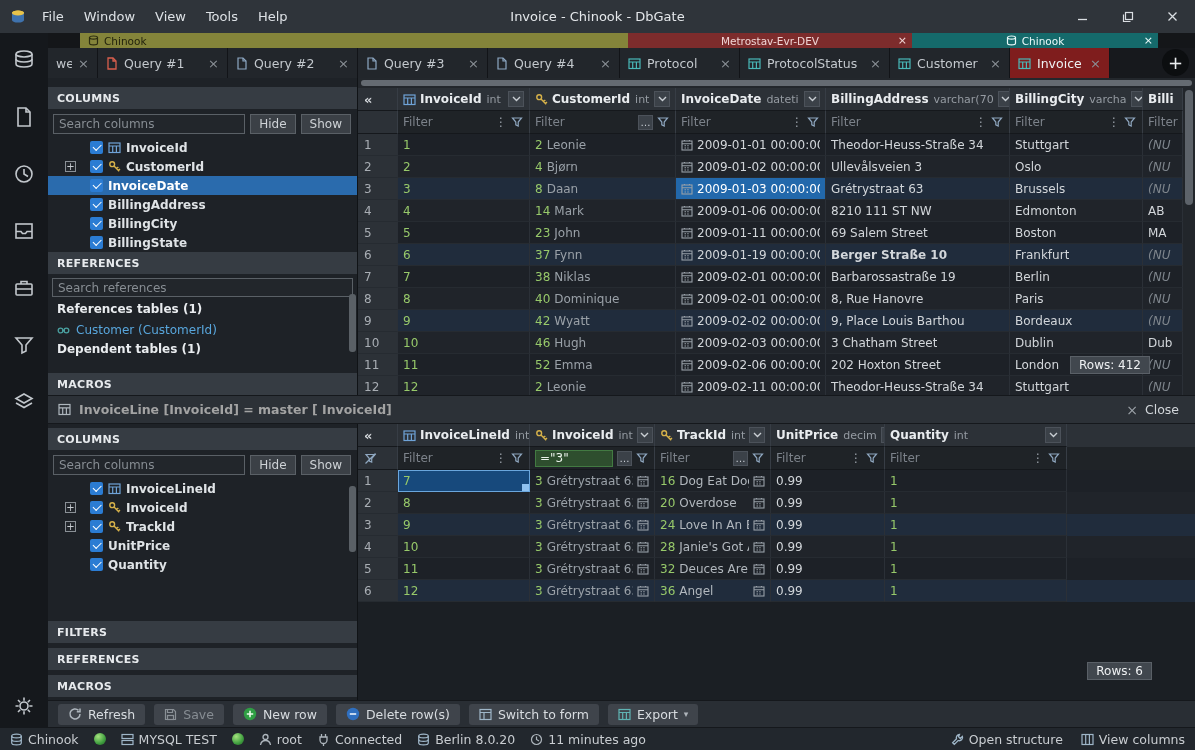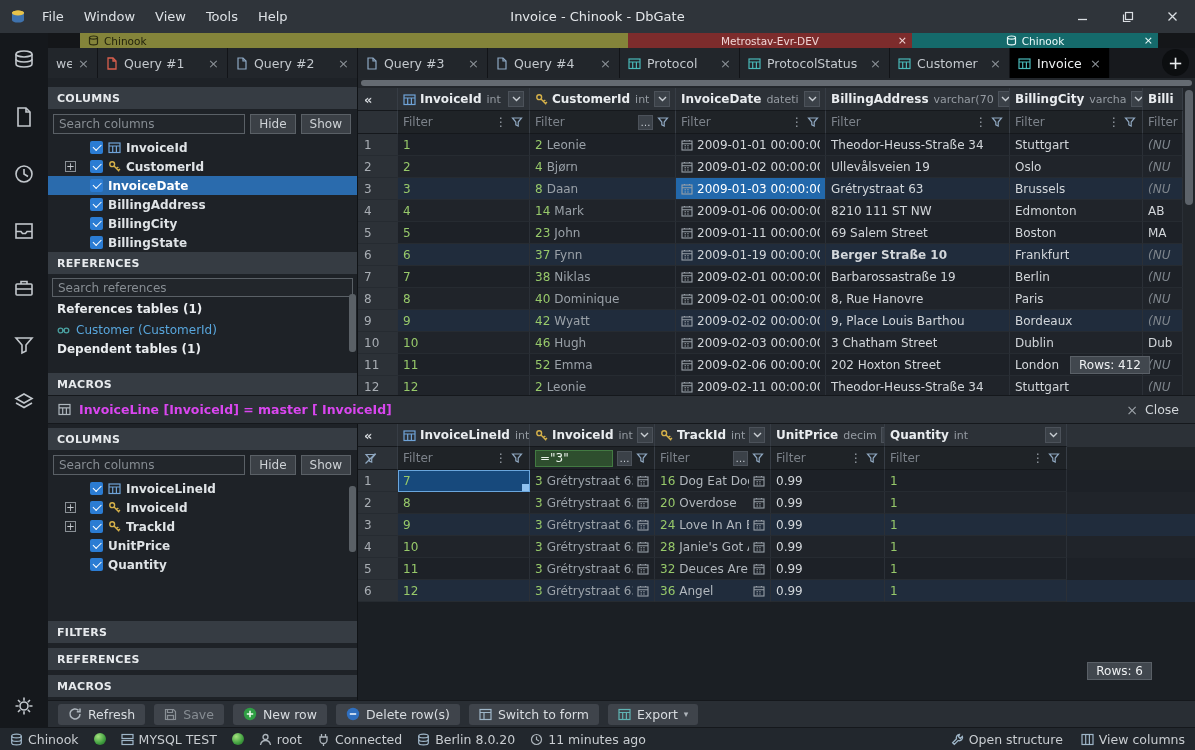--- a/index.html
+++ b/index.html
@@ -22,28 +22,28 @@
 .content{position:absolute;left:48px;top:33px;right:0;bottom:23px;display:flex;flex-direction:column;background:#1b1f24}
 .group-strip{height:15px;display:flex;background:#141619}
 .gseg{display:flex;align-items:center;font-size:10.5px;gap:5px;padding:0 8px;overflow:hidden;position:relative;justify-content:center}
 .gseg .gx{position:absolute;right:5px;font-size:11px}
 .g-olive{background:#84843a;color:#23230d;width:548px;justify-content:flex-start}
 .g-red{background:#7d2c2c;color:#f0d6d6;width:284px}
 .g-teal{background:#156a6b;color:#ecfbfb;width:246px}
 .gspacer{width:32px}
 .tab-bar{height:30px;display:flex;background:#17191d}
 .tab{display:flex;align-items:center;gap:6px;padding:0 8px;background:#22262b;border-right:1px solid #121418;font-size:12.5px;color:#c3c8cd;overflow:hidden;white-space:nowrap}
-.tab.active{background:#000000;color:#eef1f3}
+.tab.active{background:#7f1d1d;color:#eef1f3}
 .tab-close{color:#8a9096;font-size:13px;margin-left:auto}
 .new-tab{position:absolute;right:6px;top:16px;width:27px;height:27px;border-radius:50%;background:#0c0e10;color:#eaedef;display:flex;align-items:center;justify-content:center;font-size:18px;z-index:5}
 
 .upper{height:317px;display:flex;position:relative;overflow:hidden}
 .lower{flex:1;display:flex;position:relative;overflow:hidden}
 .detail-bar{height:29px;background:#2c3137;display:flex;align-items:center;padding:0 10px;gap:8px;border-top:1px solid #15181c;border-bottom:1px solid #15181c}
-.detail-title{font-weight:bold;font-size:12.5px;color:#d946ef}
+.detail-title{font-weight:bold;font-size:12.5px;color:#a3a3a3}
 .detail-close{margin-left:auto;display:flex;align-items:center;gap:7px;color:#d2d6da;font-size:12.5px;padding-right:6px}
 .detail-close .x{color:#9aa0a6;font-size:14px}
 
 .panel{width:310px;min-width:310px;background:#1e2227;display:flex;flex-direction:column;padding-top:9px;position:relative;border-right:1px solid #101316;overflow:hidden}
 .lower .panel{padding-top:4px}
 .sec-hdr{height:22px;min-height:22px;background:#363c43;display:flex;align-items:center;padding:0 9px;font-weight:bold;font-size:11px;letter-spacing:.3px;color:#e7eaed;margin-bottom:3px}
 .search-row{display:flex;gap:5px;padding:2px 6px 4px 5px;align-items:center}
 .search-input{flex:1;height:20px;background:#22262b;border:1px solid #5a6066;color:#878d93;display:flex;align-items:center;padding:0 5px;overflow:hidden;white-space:nowrap}
 .mini-btn{height:20px;background:#3b4046;border:1px solid #5a6066;color:#ced2d6;padding:0 8px;display:flex;align-items:center}
 .tree{display:flex;flex-direction:column}
@@ -538,21 +538,21 @@
                 <div class="g-cell" style="width: 150px;">
                   <span class="cic">
                     <svg width="12" height="12" viewBox="0 0 12 12" fill="none" stroke="#98a0a8" stroke-width="1.1">
                       <rect x="1" y="2" width="10" height="9"></rect>
                       <path d="M1 4.8h10M3.5 2V1M8.5 2V1M3.5 6.8h1.5M6.2 6.8h1.5M3.5 9h1.5M6.2 9h1.5"></path>
                     </svg>
                   </span>
                   <span class="ell">2009-01-02 00:00:00</span>
                 </div>
                 <div class="g-cell" style="width: 184px;">
-                  <span class="ell">Ullevålsveien 19</span>
+                  <span class="ell">Ullevålsveien 3</span>
                 </div>
                 <div class="g-cell" style="width: 133px;">
                   <span class="ell">Oslo</span>
                 </div>
                 <div class="g-cell" style="width: 40px;">
                   <span class="nul">(NU</span>
                 </div>
               </div>
               <div class="g-row tint">
                 <div class="g-cell g-rowhdr" style="width: 40px;">3</div>

